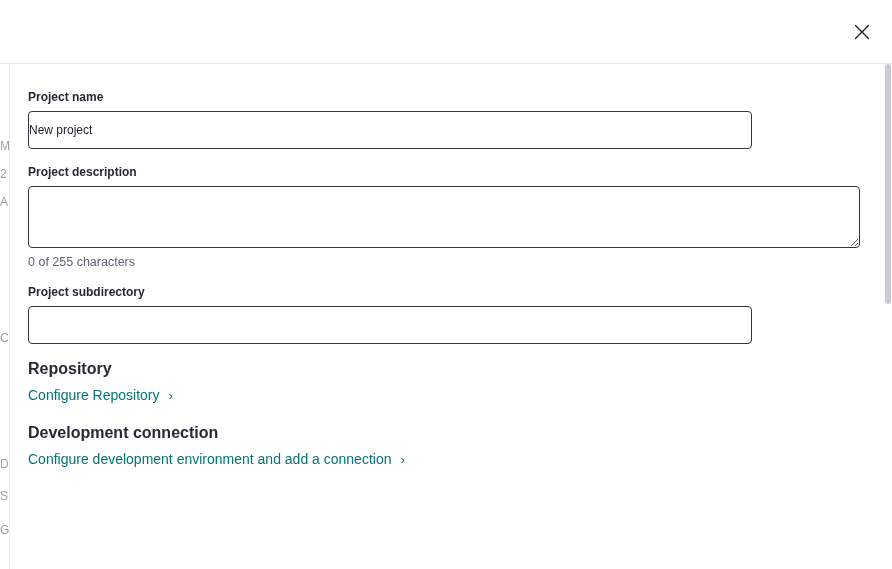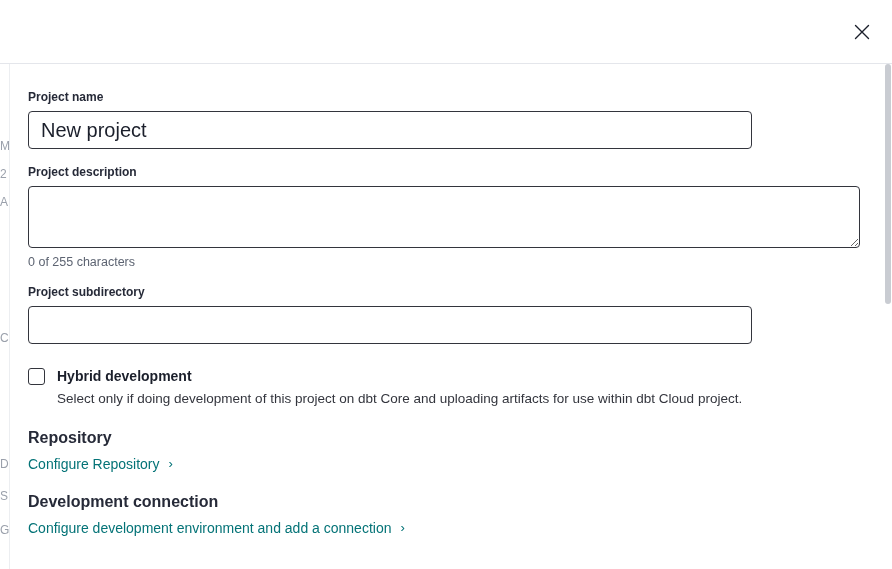--- a/index.html
+++ b/index.html
@@ -122,22 +122,22 @@
     margin-bottom: 7px;
     display: block;
   }
 
   .field-group { margin-bottom: 16px; }
 
   input.text-input {
     display: block;
     width: 724px;
     height: 38px;
-    padding: 0 12px;
-    font-size: 20px;
+    padding: 0 0;
+    font-size: 12px;
     font-family: "Liberation Sans", sans-serif;
     color: #1b1f2b;
     border: 1px solid #33353d;
     border-radius: 4px;
     background: #ffffff;
     outline: none;
   }
   input.text-input::placeholder { color: #9aa0ab; }
 
   textarea.text-area {
@@ -254,27 +254,20 @@
       <label class="field-label">Project description</label>
       <textarea class="text-area" style=""></textarea>
       <div class="char-count">0 of 255 characters</div>
     </div>
 
     <div class="field-group" style="margin-top:8px;">
       <label class="field-label">Project subdirectory</label>
       <input class="text-input" type="text" value="" style="">
     </div>
 
-    <div class="checkbox-row">
-      <div class="checkbox-box"></div>
-      <div class="checkbox-text">
-        <span class="checkbox-title">Hybrid development</span>
-        <span class="checkbox-desc">Select only if doing development of this project on dbt Core and uploading artifacts for use within dbt Cloud project.</span>
-      </div>
-    </div>
 
     <div class="link-section">
       <span class="link-section-label">Repository</span>
       <a class="config-link">
         <span>Configure Repository</span>
         <span class="chev">›</span>
       </a>
     </div>
 
     <div class="link-section" style="margin-top:20px;">

